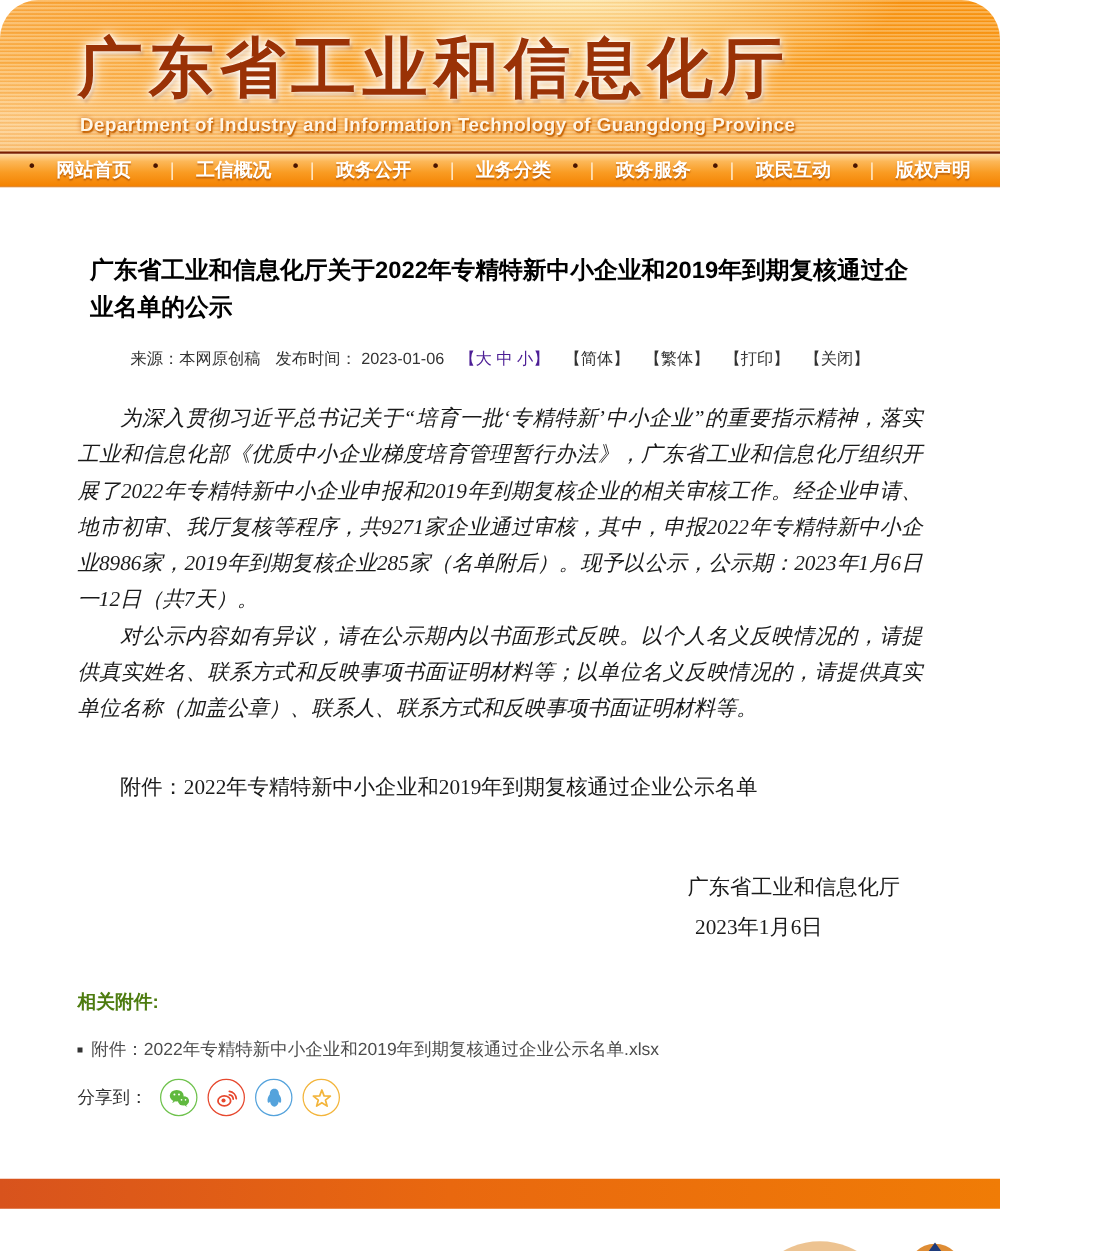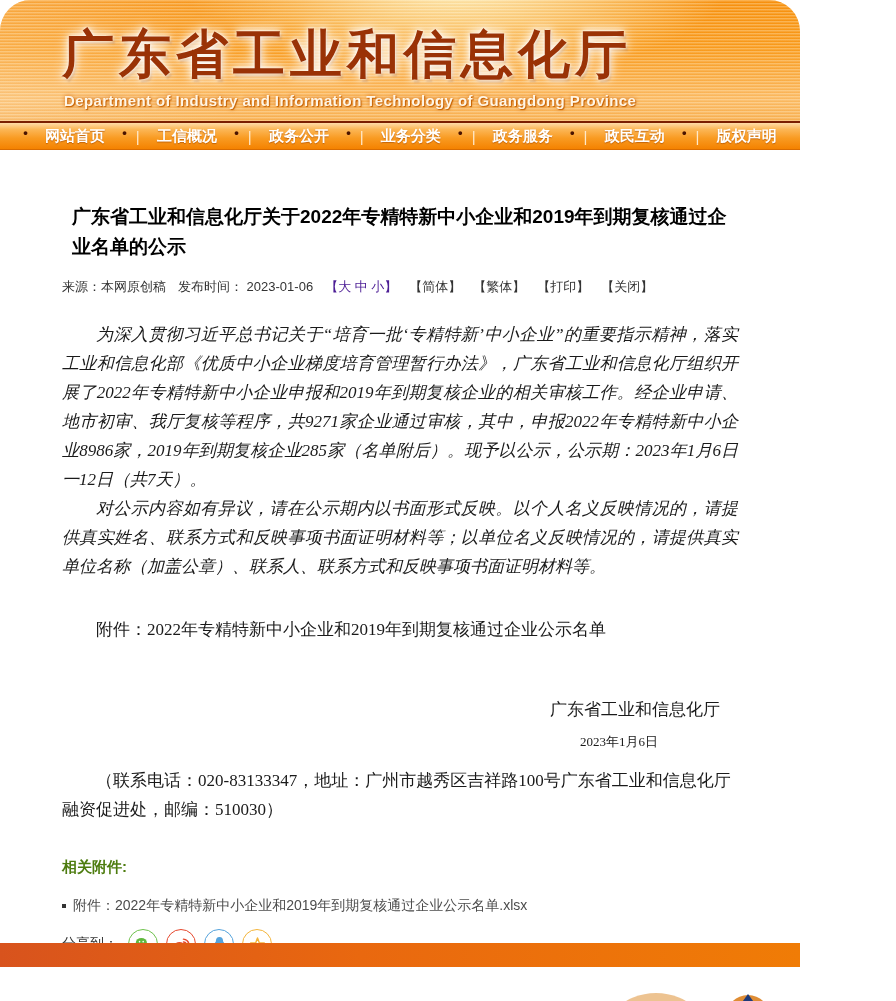--- a/index.html
+++ b/index.html
@@ -46,31 +46,31 @@
 
   
   .content { height:793px; overflow:hidden; padding:52px 62px 0; background:#fff;
              font-family:"Liberation Serif", serif; color:#1a1a1a; }
   .article-title {
     font-family:"Liberation Sans", sans-serif; font-size:19px; line-height:30px;
     font-weight:bold; text-align:left; color:#000000; margin:0 10px;
   }
   .meta {
     margin-top:16px; text-align:center; font-size:13px; color:#333;
-    display:flex; justify-content:flex-start; gap:12px; flex-wrap:nowrap;
+    display:flex; justify-content:center; gap:12px; flex-wrap:nowrap;
     font-family:"Liberation Sans", sans-serif;
   }
   .meta .dim { color:#4c1d95; }
   .meta span { white-space:nowrap; }
   .para { font-size:17px; line-height:29px; text-indent:2em; text-align:justify;font-style:italic; }
   .p1 { margin-top:24px; }
   .p2 { margin-top:0; }
   .attach-line { margin-top:34px; font-size:17px; line-height:29px; text-indent:2em; }
   .sig-org  { margin-top:50px; font-size:17px; line-height:32px; text-align:right; padding-right:18px; }
-  .sig-date { font-size:13px; line-height:32px; text-align:right; padding-right:80px; }
+  .sig-date { font-size:17px; line-height:32px; text-align:right; padding-right:80px; }
   .contact  { margin-top:8px; font-size:17px; line-height:29px; text-indent:2em; }
 
   .rel-head {
     margin-top:34px; font-family:"Liberation Sans", sans-serif;
     font-size:15px; font-weight:bold; color:#4d7c0f;
   }
   .rel-item {
     margin-top:20px; font-family:"Liberation Sans", sans-serif;
     font-size:14px; color:#4c4c4c; display:flex; align-items:center; cursor:pointer;
   }
@@ -167,21 +167,20 @@
       <span>【关闭】</span>
     </div>
 
     <p class="para p1">为深入贯彻习近平总书记关于“培育一批‘专精特新’中小企业”的重要指示精神，落实工业和信息化部《优质中小企业梯度培育管理暂行办法》，广东省工业和信息化厅组织开展了2022年专精特新中小企业申报和2019年到期复核企业的相关审核工作。经企业申请、地市初审、我厅复核等程序，共9271家企业通过审核，其中，申报2022年专精特新中小企业8986家，2019年到期复核企业285家（名单附后）。现予以公示，公示期：2023年1月6日一12日（共7天）。</p>
     <p class="para p2">对公示内容如有异议，请在公示期内以书面形式反映。以个人名义反映情况的，请提供真实姓名、联系方式和反映事项书面证明材料等；以单位名义反映情况的，请提供真实单位名称（加盖公章）、联系人、联系方式和反映事项书面证明材料等。</p>
     <p class="attach-line">附件：2022年专精特新中小企业和2019年到期复核通过企业公示名单</p>
 
     <p class="sig-org">广东省工业和信息化厅</p>
     <p class="sig-date">2023年1月6日</p>
 
-    <p class="contact">（联系电话：020-83133347，地址：广州市越秀区吉祥路100号广东省工业和信息化厅融资促进处，邮编：510030）</p>
 
     <div class="rel-head">相关附件:</div>
     <div class="rel-item">
       <span class="sq-bullet"></span>
       <span>附件：2022年专精特新中小企业和2019年到期复核通过企业公示名单.xlsx</span>
     </div>
 
     <div class="share-row">
       <span>分享到：</span>
       <div class="share-icons">

